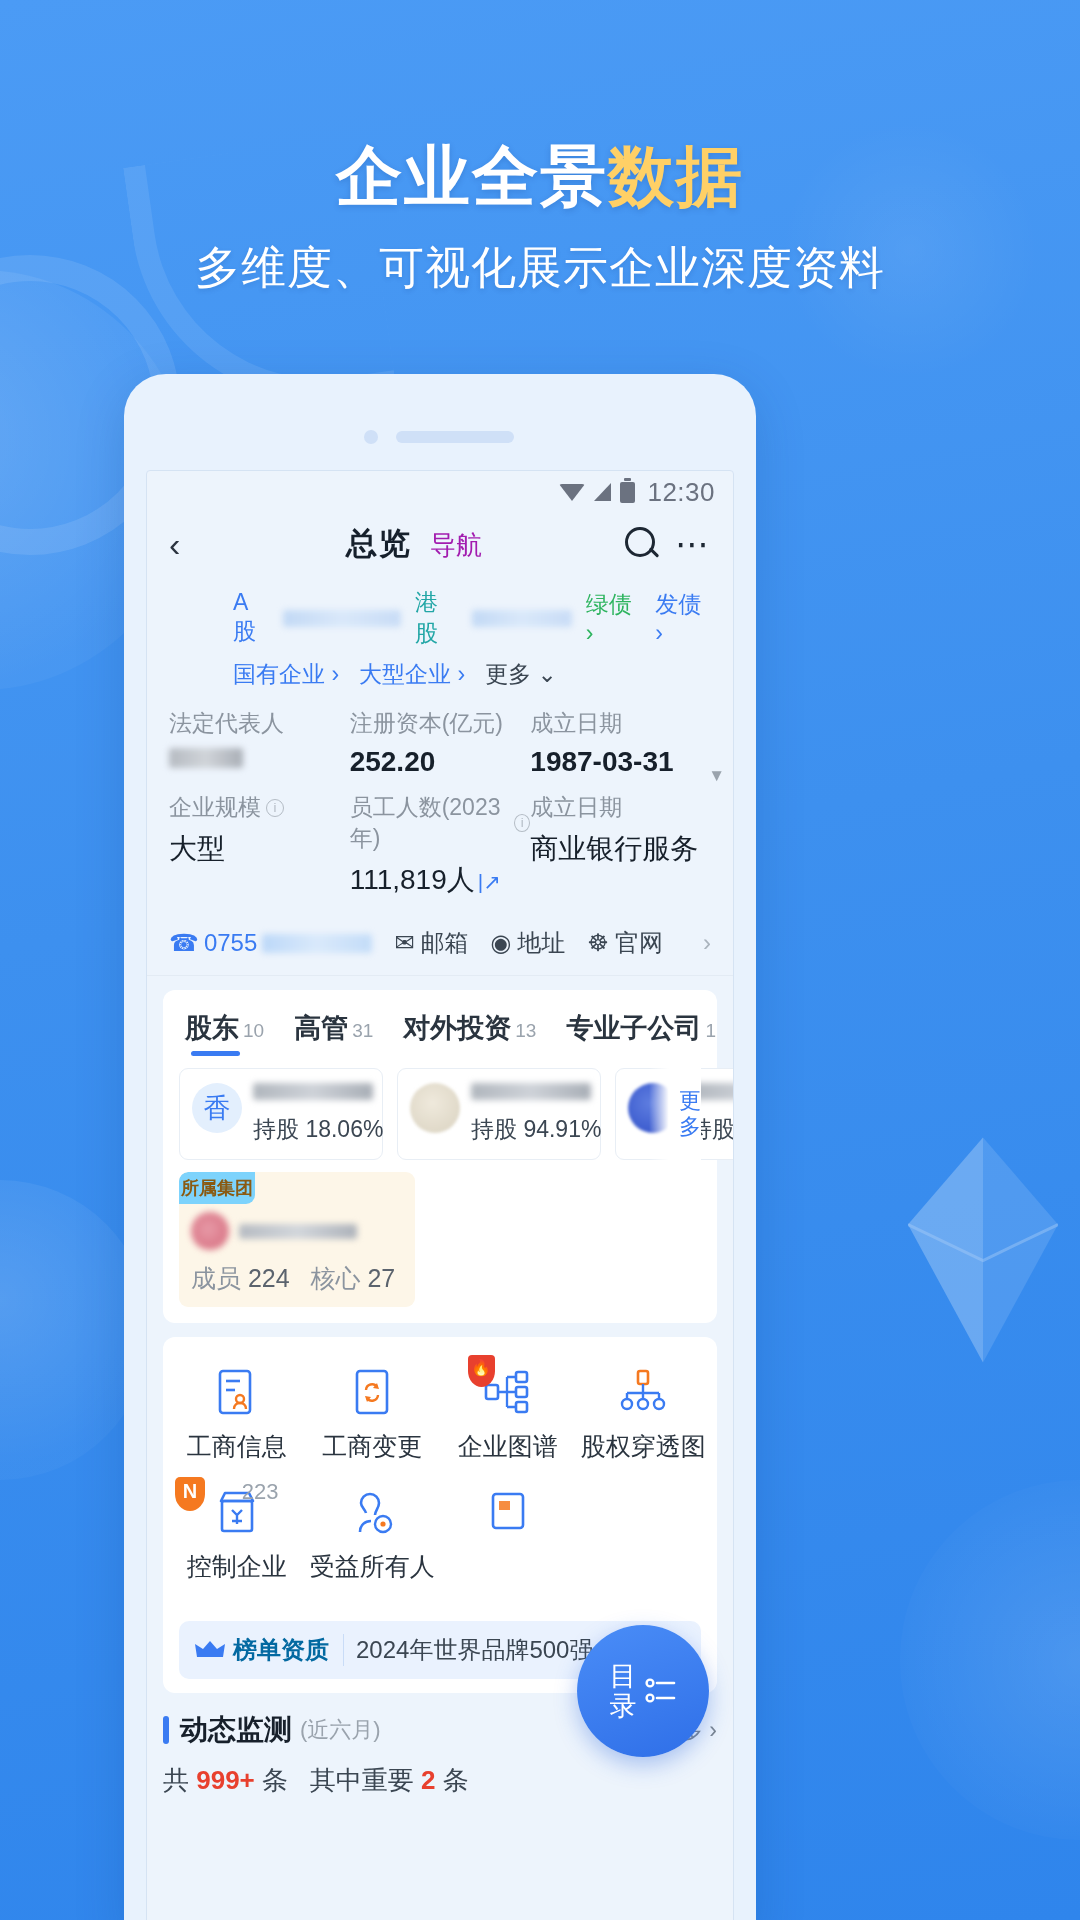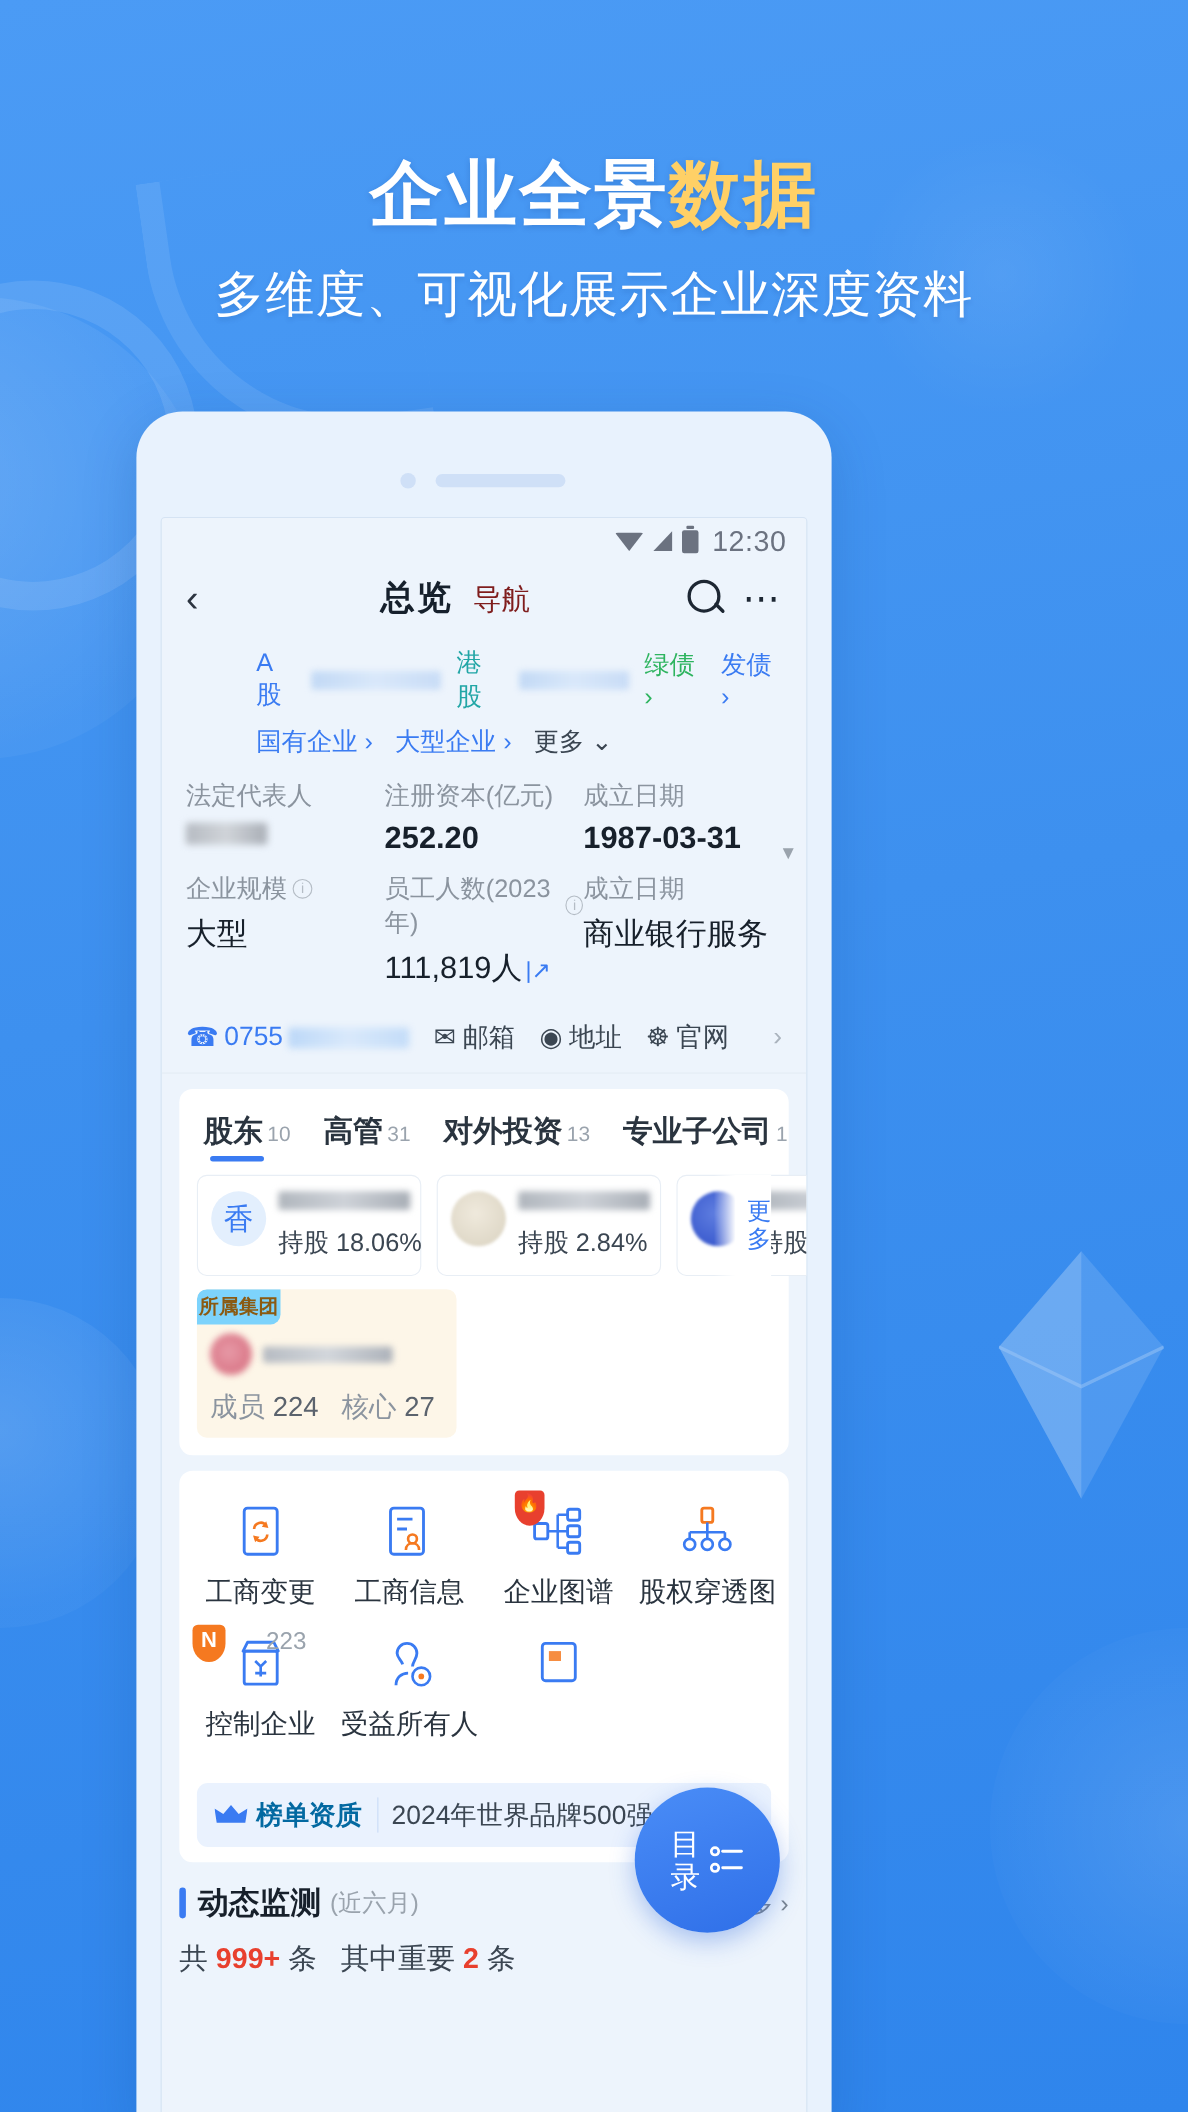--- a/index.html
+++ b/index.html
@@ -94,21 +94,21 @@
      border-bottom:18px solid #6b7280; }
   .ico-bat { width:15px;height:21px; border-radius:2px; background:#6b7280; position:relative; }
   .ico-bat::before{content:"";position:absolute;left:4px;top:-4px;width:7px;height:3px;background:#6b7280;border-radius:1px;}
   .clock { font-size:26px; color:#6b7280; margin-left:3px; letter-spacing:.5px;}
 
   
   .navbar { height:62px; display:flex; align-items:center; padding:0 22px; }
   .nav-back { font-size:34px; color:#2c3440; width:40px; }
   .nav-center { flex:1; display:flex; align-items:baseline; justify-content:center; gap:18px; }
   .nav-tab-main { font-size:31px; font-weight:bold; color:#16202c; letter-spacing:2px;}
-  .nav-tab-sub { font-size:26px; color:#7f1d1d;font-family:Liberation Serif, serif; }
+  .nav-tab-sub { font-size:26px; color:#a21caf;font-family:Liberation Serif, serif; }
   .nav-search { width:44px;height:44px; position:relative; }
   .nav-search::before{content:"";position:absolute;left:6px;top:5px;width:24px;height:24px;
      border:3px solid #1d2733;border-radius:50%;}
   .nav-search::after{content:"";position:absolute;left:29px;top:29px;width:12px;height:3px;
      background:#1d2733;transform:rotate(45deg);border-radius:2px;}
   .nav-more { font-size:34px; color:#1d2733; letter-spacing:2px; margin-left:12px; line-height:20px;}
 
   
   .company { padding:6px 22px 0 22px; display:flex; gap:16px; }
   .logo {
@@ -378,21 +378,21 @@
           <div class="sh-avatar av1">香</div>
           <div class="sh-body">
             <div class="blur-shname"></div>
             <div class="sh-pct">持股 18.06%</div>
           </div>
         </div>
         <div class="sh-card">
           <div class="sh-avatar av2"></div>
           <div class="sh-body">
             <div class="blur-shname"></div>
-            <div class="sh-pct">持股 2.84%</div>
+            <div class="sh-pct">持股 94.91%</div>
           </div>
         </div>
         <div class="sh-card">
           <div class="sh-avatar av3"></div>
           <div class="sh-body">
             <div class="blur-shname"></div>
             <div class="sh-pct">持股</div>
           </div>
         </div>
         <div class="sh-more">
@@ -416,41 +416,41 @@
       </div>
       <div style="height:16px"></div>
     </div>
 
     <div class="card">
       <div class="icongrid">
 
         <div class="ic-cell">
           <div class="ic-art">
             <svg width="46" height="50" viewBox="0 0 46 50">
+                <rect x="6" y="3" width="30" height="42" rx="3" fill="none" stroke="#3a7bf2" stroke-width="2.6"></rect>
+                <line x1="12" y1="13" x2="26" y2="13" stroke="#3a7bf2" stroke-width="2.6"></line>
+                <line x1="12" y1="22" x2="21" y2="22" stroke="#3a7bf2" stroke-width="2.6"></line>
+                <circle cx="26" cy="31" r="4" fill="none" stroke="#f57920" stroke-width="2.4"></circle>
+                <path d="M20 41c0-4 3-6 6-6s6 2 6 6" fill="none" stroke="#f57920" stroke-width="2.4"></path>
+              </svg>
+          </div>
+          <div class="ic-label">工商信息</div>
+        </div>
+
+        <div class="ic-cell">
+          <div class="ic-art">
+            <svg width="46" height="50" viewBox="0 0 46 50">
                 <rect x="8" y="3" width="30" height="42" rx="3" fill="none" stroke="#3a7bf2" stroke-width="2.6"></rect>
                 <path d="M17 22a6 6 0 0 1 11-3" fill="none" stroke="#f57920" stroke-width="2.4"></path>
                 <path d="M29 27a6 6 0 0 1-11 3" fill="none" stroke="#f57920" stroke-width="2.4"></path>
                 <polygon points="28,15 30,21 24,20" fill="#f57920"></polygon>
                 <polygon points="18,34 16,28 22,29" fill="#f57920"></polygon>
               </svg>
           </div>
           <div class="ic-label">工商变更</div>
-        </div>
-
-        <div class="ic-cell">
-          <div class="ic-art">
-            <svg width="46" height="50" viewBox="0 0 46 50">
-                <rect x="6" y="3" width="30" height="42" rx="3" fill="none" stroke="#3a7bf2" stroke-width="2.6"></rect>
-                <line x1="12" y1="13" x2="26" y2="13" stroke="#3a7bf2" stroke-width="2.6"></line>
-                <line x1="12" y1="22" x2="21" y2="22" stroke="#3a7bf2" stroke-width="2.6"></line>
-                <circle cx="26" cy="31" r="4" fill="none" stroke="#f57920" stroke-width="2.4"></circle>
-                <path d="M20 41c0-4 3-6 6-6s6 2 6 6" fill="none" stroke="#f57920" stroke-width="2.4"></path>
-              </svg>
-          </div>
-          <div class="ic-label">工商信息</div>
         </div>
 
         <div class="ic-cell">
           <div class="ic-badge-fire">🔥</div>
           <div class="ic-art">
             <svg width="52" height="50" viewBox="0 0 52 50">
                 <rect x="4" y="17" width="12" height="14" rx="2" fill="none" stroke="#3a7bf2" stroke-width="2.6"></rect>
                 <rect x="34" y="4" width="11" height="10" rx="2" fill="none" stroke="#3a7bf2" stroke-width="2.6"></rect>
                 <rect x="34" y="19" width="11" height="10" rx="2" fill="none" stroke="#3a7bf2" stroke-width="2.6"></rect>
                 <rect x="34" y="34" width="11" height="10" rx="2" fill="none" stroke="#3a7bf2" stroke-width="2.6"></rect>

